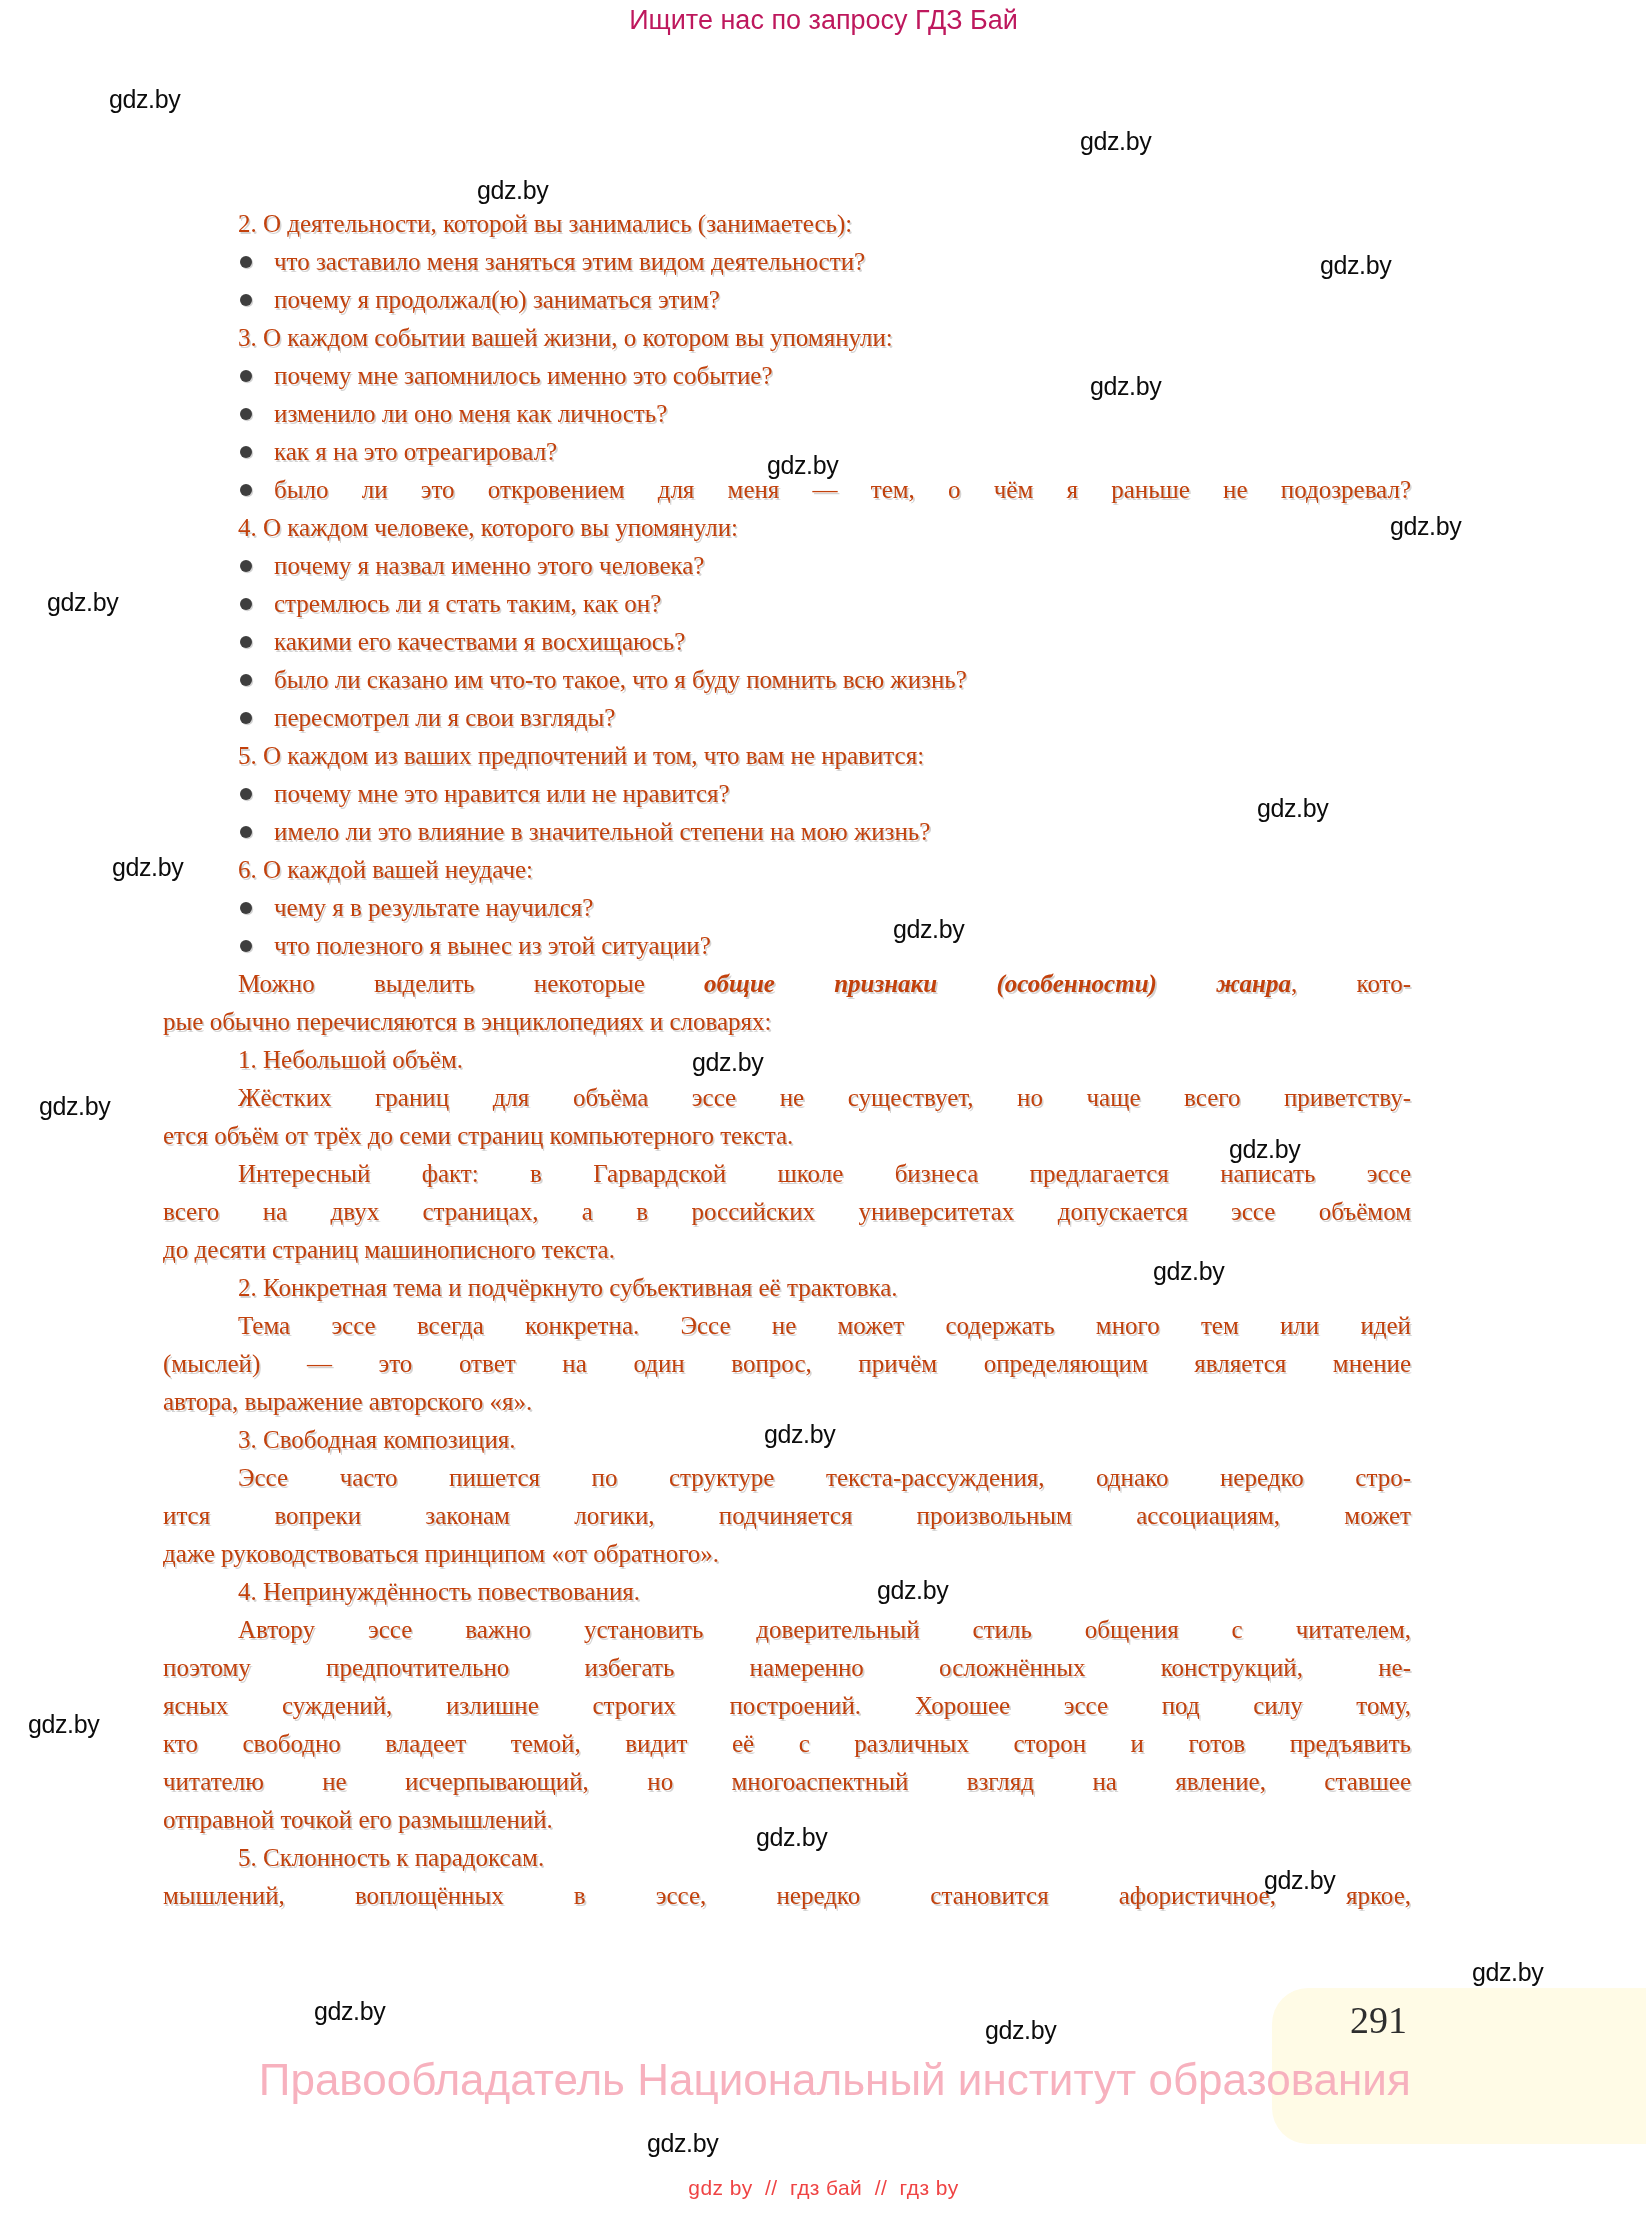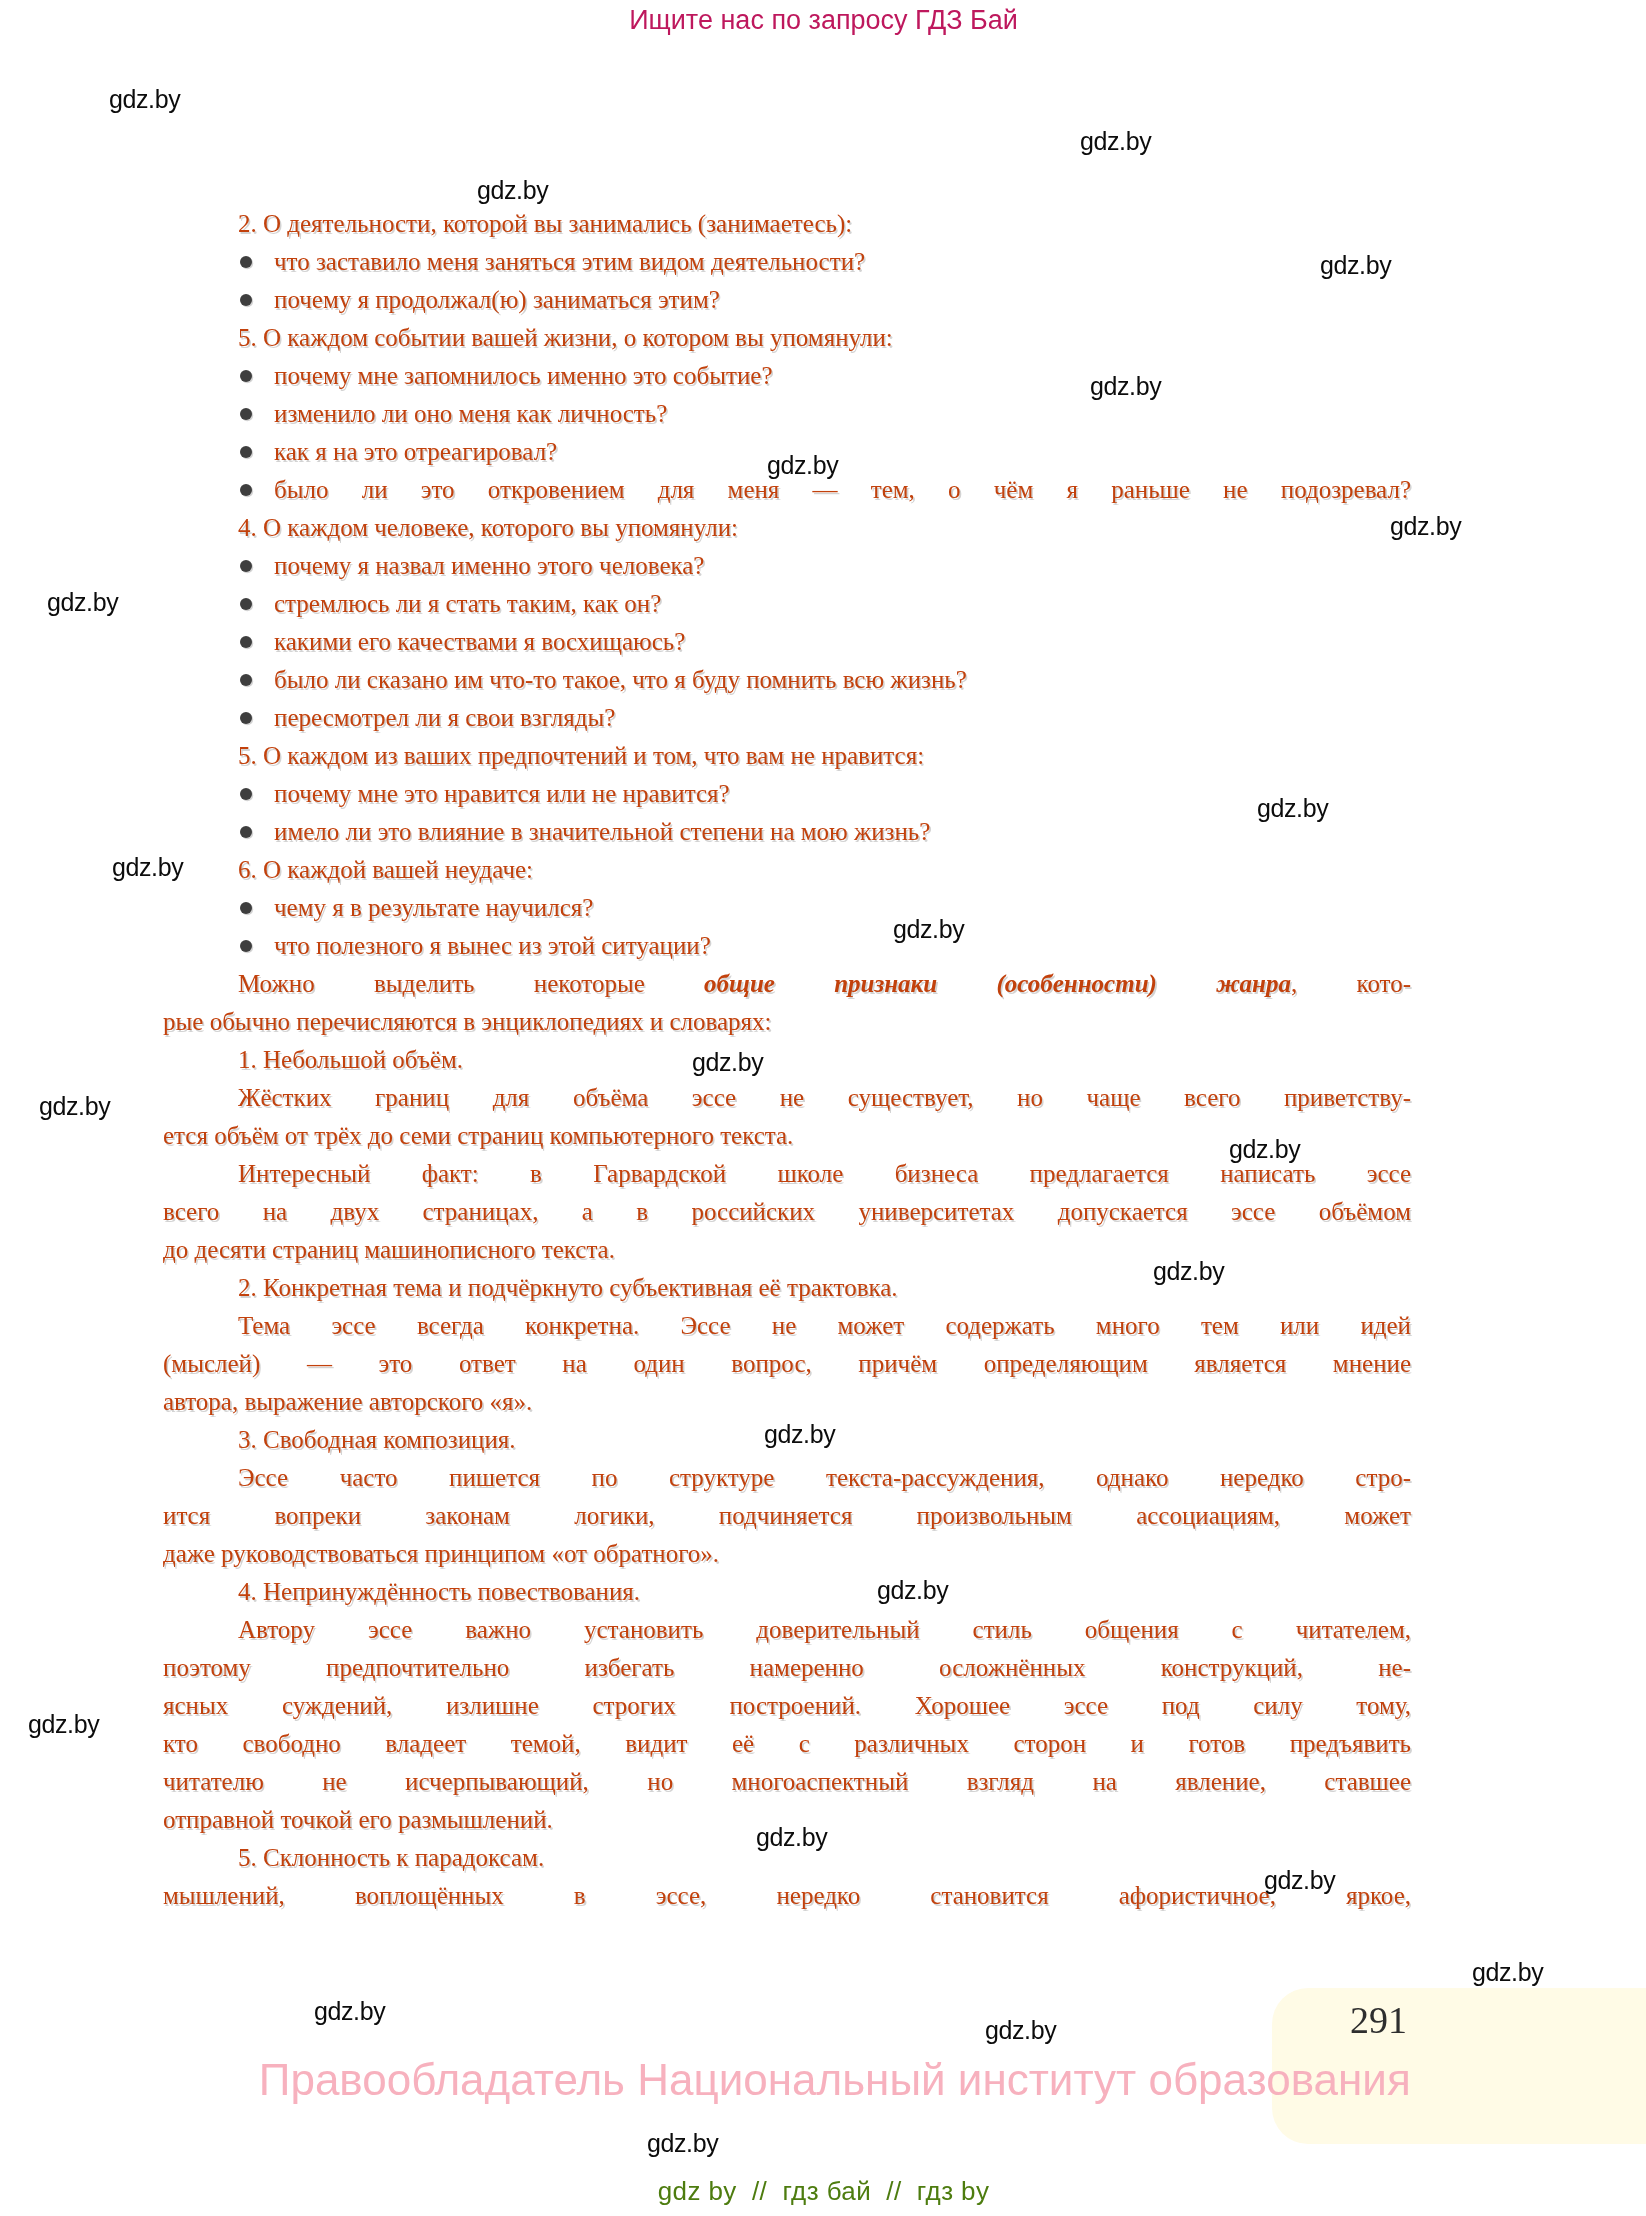--- a/index.html
+++ b/index.html
@@ -93,23 +93,23 @@
     color: #f7b1be;
     z-index: 4;
     white-space: nowrap;
   }
   .footer-links {
     position: absolute;
     left: 0; right: 0;
     top: 2176px;
     text-align: center;
     font-family: "Liberation Sans", sans-serif;
-    font-size: 26px;
+    font-size: 21px;
     letter-spacing: 0.4px;
-    color: #4d7c0f;
+    color: #ef4444;
     z-index: 6;
     white-space: pre;
   }
 </style>
 </head>
 <body>
 
 <div class="page">
 
   <div class="promo-header">Ищите нас по запросу ГДЗ Бай</div>
@@ -142,21 +142,21 @@
     </div>
 
   <div class="page-badge">
     <div class="page-number">291</div>
   </div>
 
   <div id="text-column" class="text-column">
       <div class="line l-item"><span>2. О деятельности, которой вы занимались (занимаетесь):</span></div>
       <div class="line l-bullet"><span class="dot"></span><span>что заставило меня заняться этим видом деятельности?</span></div>
       <div class="line l-bullet"><span class="dot"></span><span>почему я продолжал(ю) заниматься этим?</span></div>
-      <div class="line l-item"><span>5. О каждом событии вашей жизни, о котором вы упомянули:</span></div>
+      <div class="line l-item"><span>3. О каждом событии вашей жизни, о котором вы упомянули:</span></div>
       <div class="line l-bullet"><span class="dot"></span><span>почему мне запомнилось именно это событие?</span></div>
       <div class="line l-bullet"><span class="dot"></span><span>изменило ли оно меня как личность?</span></div>
       <div class="line l-bullet"><span class="dot"></span><span>как я на это отреагировал?</span></div>
       <div class="line l-bullet l-just"><span class="dot"></span><span>было ли это откровением для меня — тем, о чём я раньше не подозревал?</span></div>
       <div class="line l-item"><span>4. О каждом человеке, которого вы упомянули:</span></div>
       <div class="line l-bullet"><span class="dot"></span><span>почему я назвал именно этого человека?</span></div>
       <div class="line l-bullet"><span class="dot"></span><span>стремлюсь ли я стать таким, как он?</span></div>
       <div class="line l-bullet"><span class="dot"></span><span>какими его качествами я восхищаюсь?</span></div>
       <div class="line l-bullet"><span class="dot"></span><span>было ли сказано им что-то такое, что я буду помнить всю жизнь?</span></div>
       <div class="line l-bullet"><span class="dot"></span><span>пересмотрел ли я свои взгляды?</span></div>

